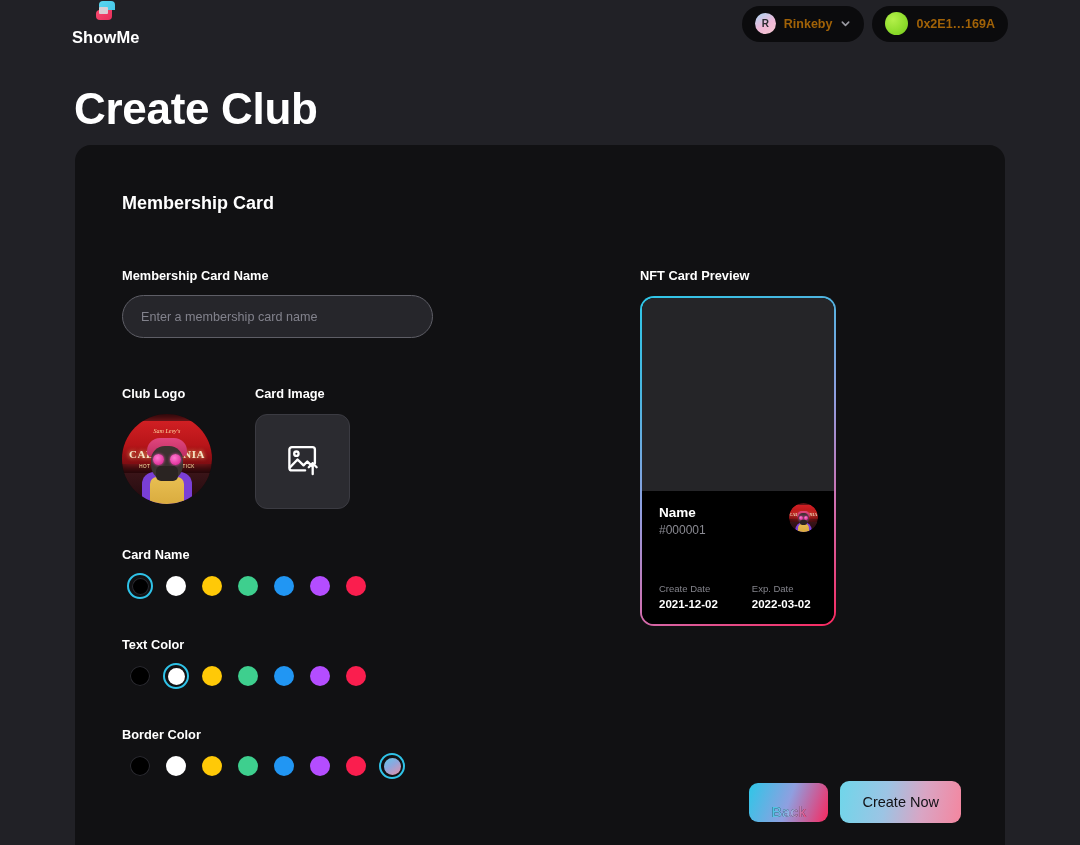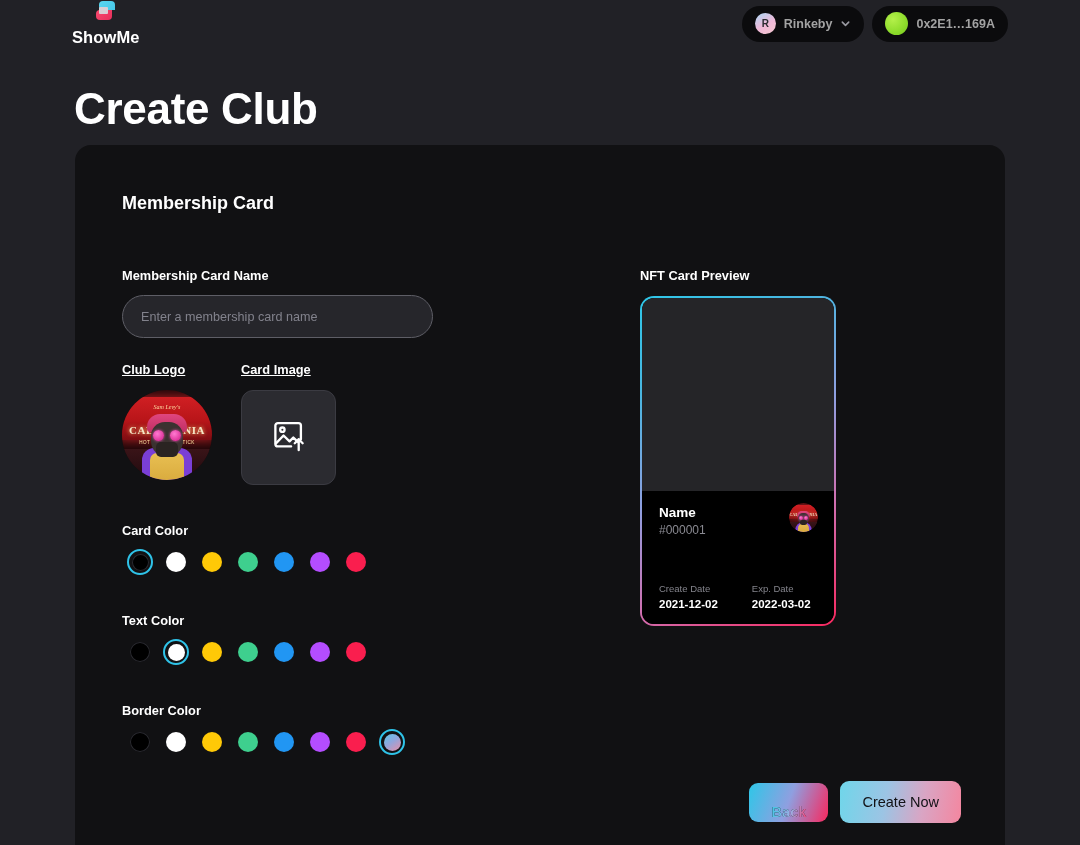--- a/index.html
+++ b/index.html
@@ -98,21 +98,21 @@
     align-items: center;
     justify-content: center;
     font-size: 10px;
     font-weight: bold;
     color: #2b2b30;
   }
 
   .pill-label {
     font-size: 12.5px;
     font-weight: bold;
-    color: #a3a3a3;
+    color: #a16207;
     white-space: nowrap;
   }
 
   .chevron {
     width: 11px; height: 11px;
     display: block;
   }
 
   .wallet-dot {
     width: 23px; height: 23px;
@@ -176,23 +176,22 @@
     padding: 0 18px;
     font-family: "Liberation Sans", sans-serif;
     font-size: 12.6px;
     color: #ffffff;
     outline: none;
   }
   .text-input::placeholder { color: #82828c; }
 
   .upload-row {
     display: flex;
-    gap: 29px;
-    margin-top: 24px;
-    text-decoration: underline;
+    gap: 43px;
+    margin-top: 48px;
   }
 
   .upload-block .field-label { margin-bottom: 13px; }
 
   
   .logo-avatar {
     width: 90px; height: 90px;
     border-radius: 50%;
     overflow: hidden;
     position: relative;
@@ -551,21 +550,21 @@
               <path d="M19 22v-7.4"></path>
               <path d="M16.3 17.3 19 14.6l2.7 2.7"></path>
             </svg>
           </span>
         </div>
       </div>
 
     </div>
 
     <div class="swatch-group">
-      <div class="field-label">Card Color</div>
+      <div class="field-label">Card Name</div>
       <div class="swatch-row">
           <div class="swatch selected">
             <span class="dot" style="background: rgb(0, 0, 0); box-shadow: rgb(42, 42, 48) 0px 0px 0px 1px inset;"></span>
           </div>
           <div class="swatch">
             <span class="dot" style="background: rgb(255, 255, 255);"></span>
           </div>
           <div class="swatch">
             <span class="dot" style="background: rgb(255, 201, 7);"></span>
           </div>

